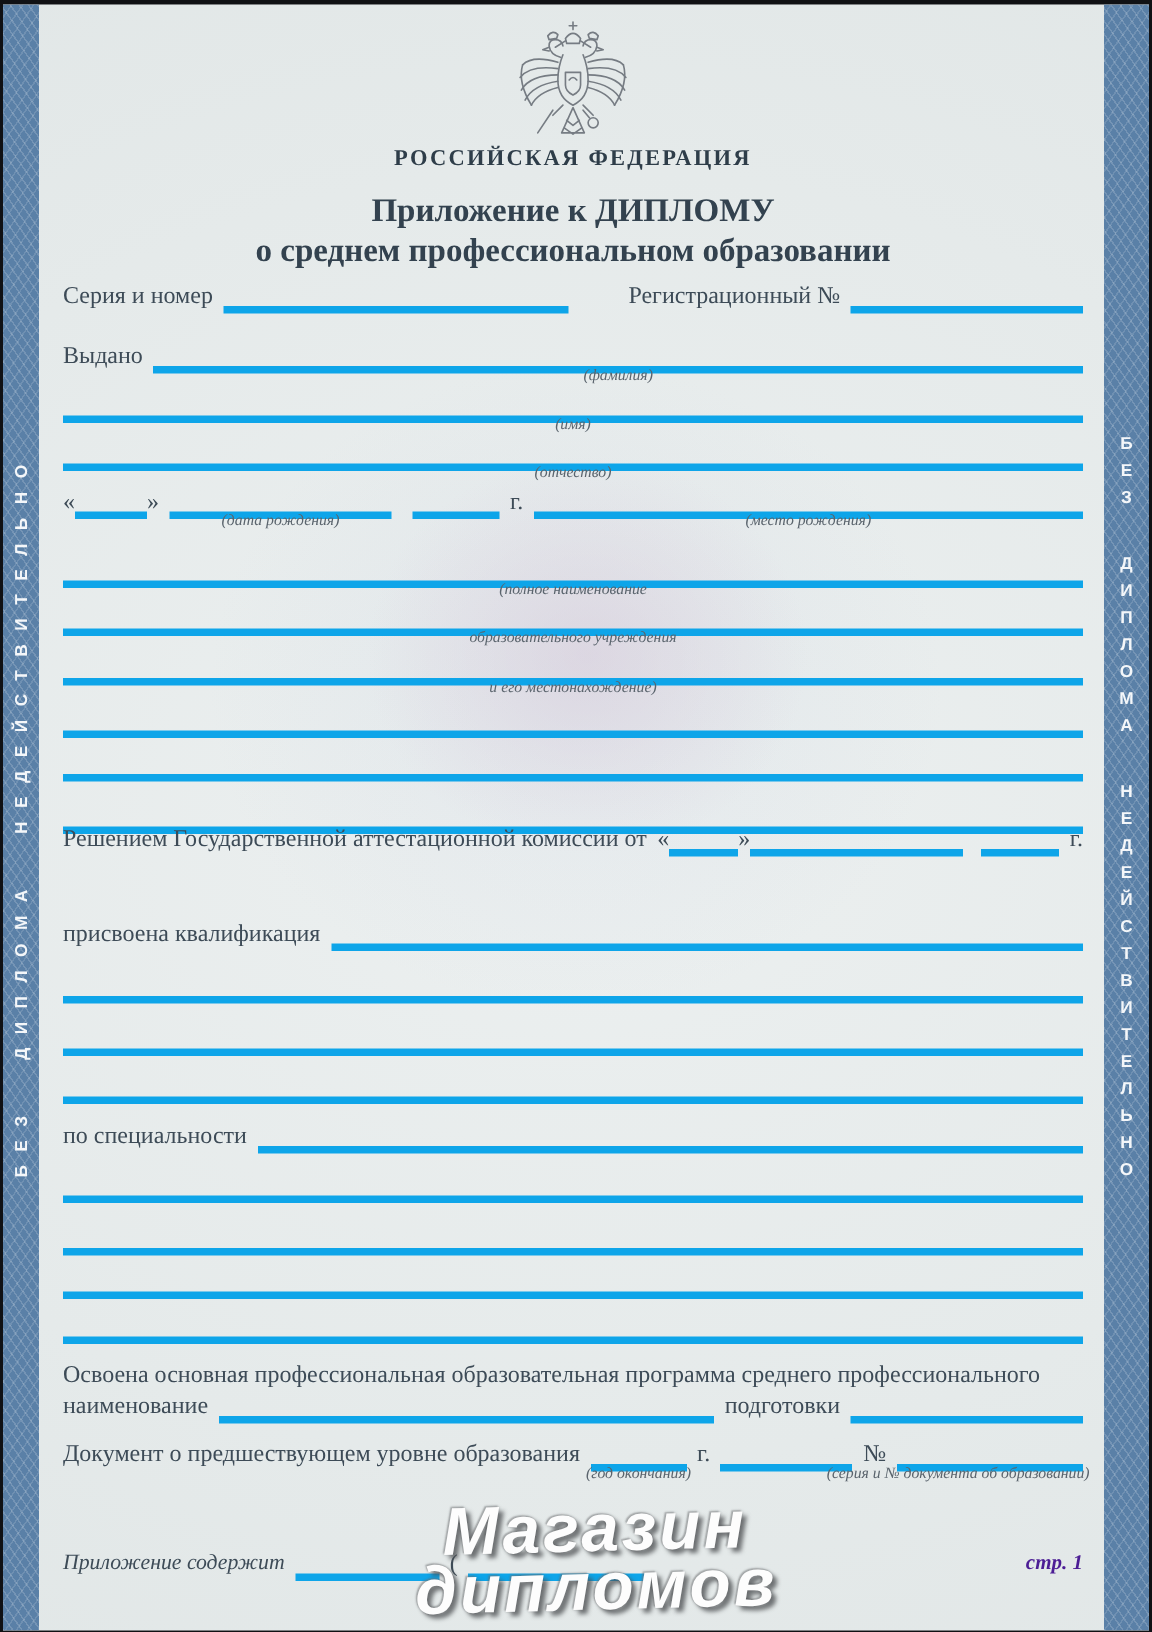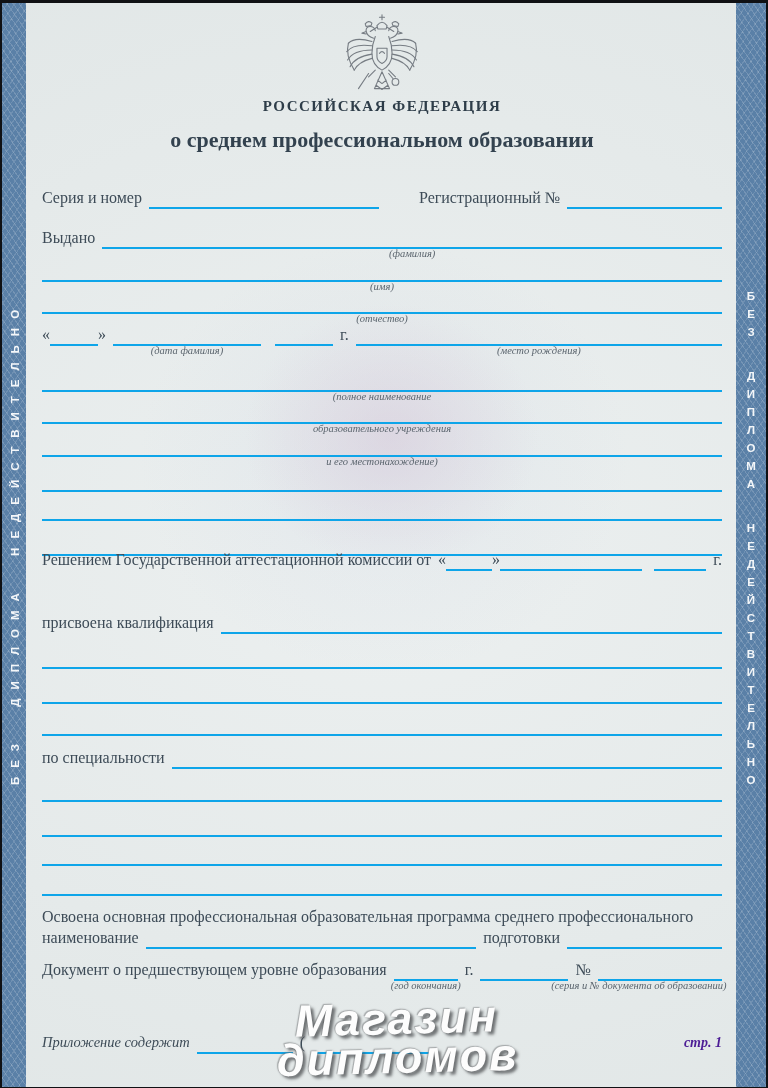--- a/index.html
+++ b/index.html
@@ -56,21 +56,21 @@
     font-weight:bold;font-size:22px;line-height:27px;color:#33424f;
   }
   
   .row{
     position:absolute;left:40px;right:44px;height:20px;
     display:flex;align-items:flex-start;
     font-size:16px;color:#3d4b57;white-space:nowrap;
   }
   .lbl{line-height:17px;}
   .pr{padding-right:7px;} .pl{padding-left:7px;}
-  .ln{flex:1;border-bottom:2px solid #0ea5e9;position:relative;align-self:stretch;}
+  .ln{flex:1;border-bottom:5px solid #0ea5e9;position:relative;align-self:stretch;}
   .fx{flex:none;}
   .sp{flex:none;}
   .cap{
     position:absolute;top:100%;margin-top:1px;left:50%;transform:translateX(-50%);
     font-size:10.5px;color:#5a646d;line-height:12px;white-space:nowrap;
   }
   .cap.shift-l{transform:translateX(-62%);}
   .it{font-style:italic;font-size:14.5px;}
   .pgnum{font-style:italic;font-weight:bold;font-size:14px;color:#4c1d95;}
   
@@ -116,20 +116,21 @@
         <path d="M34 74 L22 92"></path>
         <circle cx="66" cy="84" r="4"></circle>
         <path d="M58 74 L63 80"></path>
         <path d="M50 72 l-9 20 h18 z M45 82 l5 4 l5 -4 M43 88 l7 5 l7 -5"></path>
       </g>
     </svg>
   </div>
 
   <div class="country">РОССИЙСКАЯ ФЕДЕРАЦИЯ</div>
   <div class="doc-title">
+    <div>Приложение к ДИПЛОМУ</div>
     <div>о среднем профессиональном образовании</div>
   </div>
 
   <div class="row" style="top:186px">
     <span class="lbl pr">Серия и номер</span>
     <span class="ln fx" style="width:230px"></span>
     <span class="sp" style="width:40px"></span>
     <span class="lbl pr">Регистрационный №</span>
     <span class="ln"></span>
   </div>
@@ -151,21 +152,21 @@
     <span class="ln">
       <i class="cap">(отчество)</i>
     </span>
   </div>
 
   <div class="row" style="top:323px">
     <span class="lbl">«</span>
     <span class="ln fx" style="width:48px"></span>
     <span class="lbl pr">»</span>
     <span class="ln fx" style="width:148px">
-      <i class="cap">(дата фамилия)</i>
+      <i class="cap">(дата рождения)</i>
     </span>
     <span class="sp" style="width:14px"></span>
     <span class="ln fx" style="width:58px"></span>
     <span class="lbl pl pr">г.</span>
     <span class="ln">
       <i class="cap">(место рождения)</i>
     </span>
   </div>
 
   <div class="row" style="top:369px">

